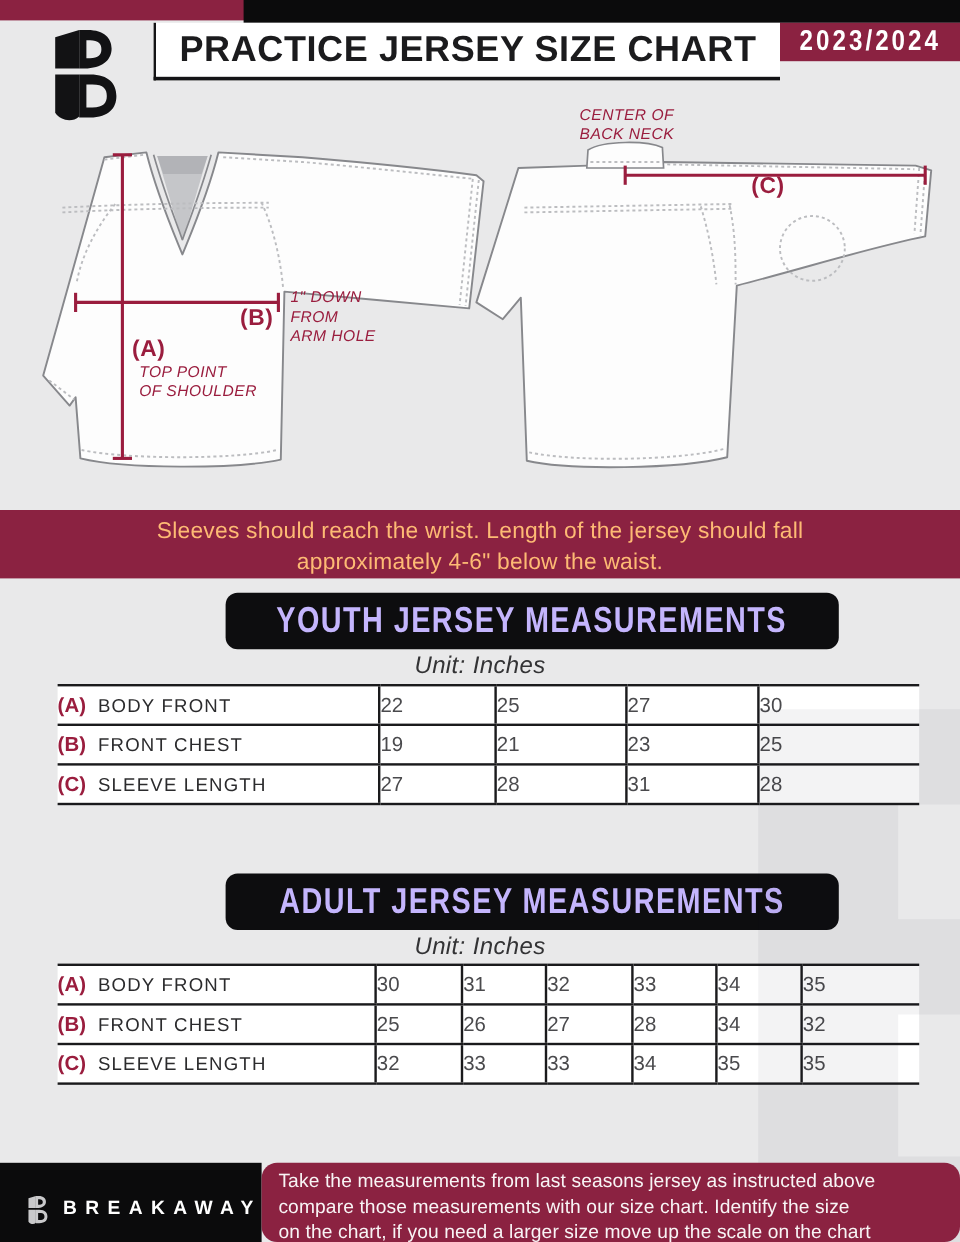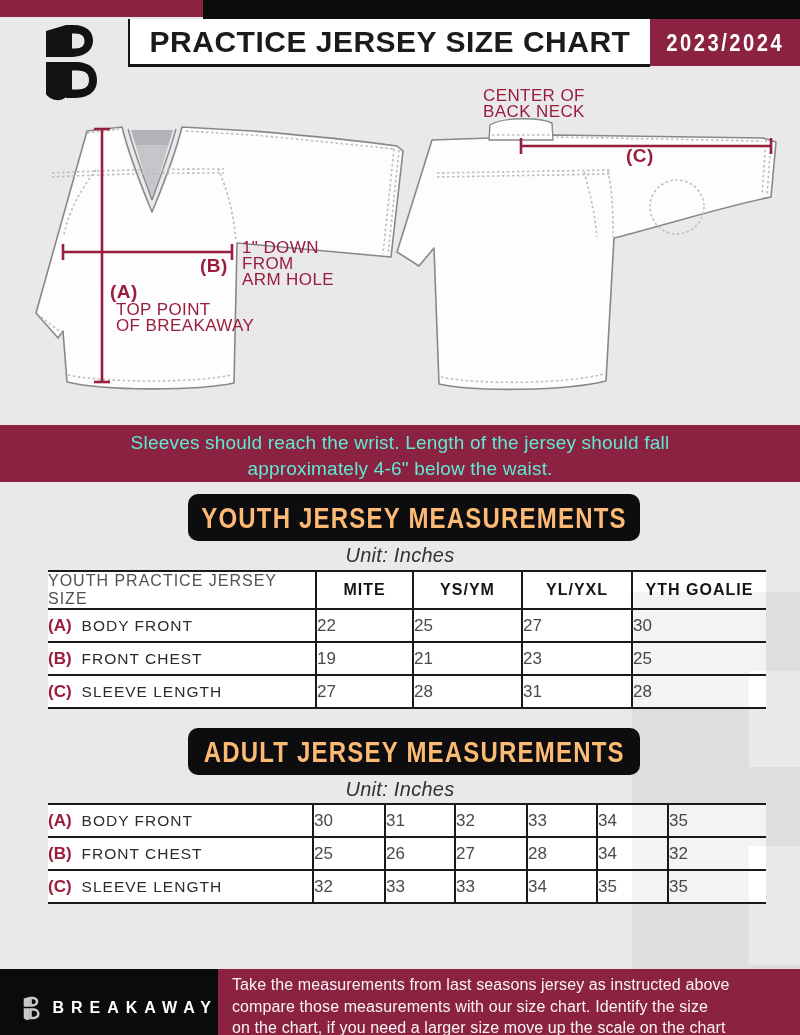--- a/index.html
+++ b/index.html
@@ -15,48 +15,48 @@
   .top-black{left:203,0;left:203px;top:0;width:597px;height:19px;background:#0b0b0c;}
   .title-box{
     left:128px;top:19px;width:522px;height:48px;background:#ffffff;
     border-left:2px solid #141416;border-bottom:3px solid #141416;
     box-sizing:border-box;display:flex;align-items:center;justify-content:center;
   }
   .title-box span{
     font-size:30px;font-weight:700;letter-spacing:.5px;color:#1b1b1d;white-space:nowrap;
   }
   .season-box{
-    left:650px;top:19px;width:150px;height:47px;background:#8b2241;
+    left:650px;top:19px;width:150px;height:32px;background:#8b2241;
     display:flex;align-items:center;justify-content:center;
   }
   .season-box span{
     color:#fff;font-weight:700;font-size:24px;letter-spacing:3px;
     transform:scaleX(.84);white-space:nowrap;
   }
   .logo{left:34px;top:24px;width:66px;height:78px;}
 
   
   .diagram-svg{left:0;top:85px;}
   .mlabel{color:#9a1d3e;font-weight:700;font-size:19px;letter-spacing:.5px;}
   .mdesc{
-    color:#9a1d3e;font-size:17px;line-height:16px;
+    color:#9a1d3e;font-style:italic;font-size:13px;line-height:16px;
     letter-spacing:.4px;white-space:pre-line;
   }
 
   
   .notice{
-    left:0;top:425px;width:800px;height:57px;background:#8b2241;color:#5eead4;
+    left:0;top:425px;width:800px;height:57px;background:#8b2241;color:#fdba74;
     text-align:center;font-size:19px;line-height:26px;box-sizing:border-box;padding-top:5px;
     letter-spacing:.2px;
   }
 
   
   .sec-banner{
-    left:188px;width:452px;height:47px;background:#0d0d0f;border-radius:10px;
-    display:flex;align-items:center;justify-content:center;color:#fdba74;
+    left:188px;width:511px;height:47px;background:#0d0d0f;border-radius:10px;
+    display:flex;align-items:center;justify-content:center;color:#c4b5fd;
   }
   .sec-banner span{
     font-weight:700;font-size:30px;letter-spacing:1.5px;white-space:nowrap;
     transform:scaleX(.8);
   }
   .unit{
     left:0;width:800px;text-align:center;font-style:italic;font-size:20px;
     color:#333335;letter-spacing:.3px;
   }
 
@@ -86,21 +86,21 @@
 
   
   .footer-black{
     left:0;top:969px;width:218px;height:78px;background:#0b0b0c;
     display:flex;align-items:center;box-sizing:border-box;padding-left:20px;gap:12px;
   }
   .brand{color:#fff;font-weight:700;font-size:16px;letter-spacing:7px;white-space:nowrap;}
   .footer-maroon{
     left:218px;top:969px;width:582px;height:66px;background:#8b2241;
     box-sizing:border-box;padding:5px 8px 0 14px;color:#f8f4f5;
-    font-size:16px;line-height:21.5px;letter-spacing:.1px;
+    font-size:16px;line-height:21.5px;letter-spacing:.1px;border-radius:13px;
   }
 </style>
 </head>
 <body>
 
 <div class="page">
 
   <div class="abs top-maroon"></div>
   <div class="abs top-black"></div>
 
@@ -185,48 +185,41 @@
 
   <div class="abs mdesc" style="left:483px;top:88px;">CENTER OF
 BACK NECK</div>
   <div class="abs mlabel" style="left:626px;top:145px;">(C)</div>
   <div class="abs mlabel" style="left:200px;top:255px;">(B)</div>
   <div class="abs mdesc" style="left:242px;top:240px;">1" DOWN
 FROM
 ARM HOLE</div>
   <div class="abs mlabel" style="left:110px;top:281px;">(A)</div>
   <div class="abs mdesc" style="left:116px;top:302px;">TOP POINT
-OF BREAKAWAY</div>
+OF SHOULDER</div>
 
   <div class="abs notice">
     <div>Sleeves should reach the wrist. Length of the jersey should fall</div>
     <div>approximately 4-6" below the waist.</div>
   </div>
 
   <div class="abs sec-banner" style="top:494px;">
     <span>YOUTH JERSEY MEASUREMENTS</span>
   </div>
   <div class="abs unit" style="top:544px;">Unit: Inches</div>
 
   <table class="size-table" style="top:570px;">
     <colgroup>
         <col style="width:268px">
         <col style="width:97px">
         <col style="width:109px">
         <col style="width:110px">
         <col style="width:134px">
       </colgroup>
     <tbody>
-        <tr class="head">
-      <td class="head-lbl">YOUTH PRACTICE JERSEY SIZE</td>
-      <td class="szh">MITE</td>
-      <td class="szh">YS/YM</td>
-      <td class="szh">YL/YXL</td>
-      <td class="szh">YTH GOALIE</td>
-    </tr>
     <tr class="data">
       <td class="lbl">
         <span class="key">(A)</span><span class="rowname">BODY FRONT</span>
       </td>
       <td class="val">22</td>
       <td class="val">25</td>
       <td class="val">27</td>
       <td class="val">30</td>
     </tr>
     <tr class="data">

